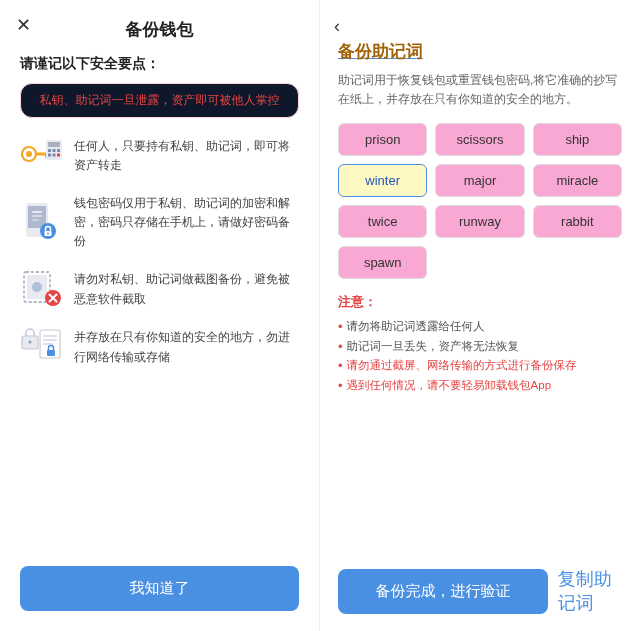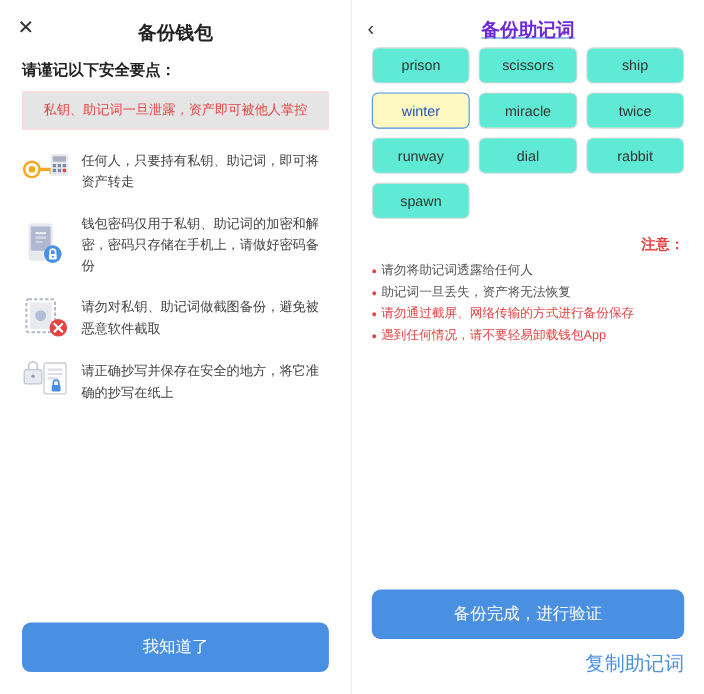--- a/index.html
+++ b/index.html
@@ -45,23 +45,23 @@
 
     .security-note-title {
       font-size: 14px;
       font-weight: 600;
       color: #222;
       margin-bottom: 10px;
       align-self: flex-start;
     }
 
     .warning-bar {
-      background: #e5e5e5;
+      background: #0f172a;
       border: 1px solid #ffd6d6;
-      border-radius: 1px;
+      border-radius: 12px;
       padding: 8px 12px;
       font-size: 12px;
       color: #e54444;
       text-align: center;
       width: 100%;
       margin-bottom: 14px;
     }
 
     .security-items {
       width: 100%;
@@ -122,25 +122,25 @@
       top: 16px;
       left: 14px;
       font-size: 18px;
       color: #333;
       cursor: pointer;
     }
 
     .right-panel .panel-title {
       font-size: 17px;
       font-weight: 600;
-      color: #6d28d9;
-      text-align: center;
+      color: #a16207;
       margin-bottom: 4px;
       text-decoration: underline;
       text-decoration-color: #4a90e2;
+      margin-top: 24px;
     }
 
     .mnemonic-desc {
       font-size: 12px;
       color: #666;
       line-height: 1.6;
       margin-bottom: 14px;
       margin-top: 4px;
     }
 
@@ -151,32 +151,31 @@
       margin-bottom: 14px;
     }
 
     .word-cell {
       border: 1px solid #ddd;
       border-radius: 6px;
       padding: 8px 4px;
       text-align: center;
       font-size: 13px;
       color: #333;
-      background: #5eead4;
+      background: #f9a8d4;
     }
 
     .word-cell.highlighted {
       border-color: #4a90e2;
       background: #fef9c3;
       color: #2255bb;
     }
 
     .notice-section {
       margin-bottom: 14px;
-      text-align: right;
     }
 
     .notice-title {
       font-size: 13px;
       font-weight: 600;
       color: #e54444;
       margin-bottom: 6px;
     }
 
     .notice-item {
@@ -194,22 +193,22 @@
       line-height: 1.5;
     }
 
     .notice-item.red-text {
       color: #e54444;
     }
 
     .bottom-section {
       margin-top: auto;
       display: flex;
-      flex-direction: column;
-      align-items: flex-end;
+      flex-direction: row;
+      align-items: center;
       gap: 10px;
     }
 
     .verify-btn {
       width: 100%;
       background: #4a90e2;
       color: #fff;
       border: none;
       border-radius: 8px;
       padding: 13px;
@@ -304,41 +303,42 @@
 
           <rect x="20" y="4" width="20" height="28" rx="2" fill="#fff" stroke="#ccc" stroke-width="1.2"></rect>
           <rect x="23" y="9" width="14" height="2" rx="1" fill="#dde"></rect>
           <rect x="23" y="13" width="14" height="2" rx="1" fill="#dde"></rect>
           <rect x="23" y="17" width="10" height="2" rx="1" fill="#dde"></rect>
 
           <rect x="27" y="24" width="8" height="6" rx="1" fill="#4a90e2"></rect>
           <path d="M28.5 24 v-2 a2.5 2.5 0 0 1 5 0 v2" fill="none" stroke="#4a90e2" stroke-width="1.5"></path>
         </svg>
       </div>
-      <div class="item-text">请正确抄写并保存在安全的地方，将它准确的抄写在纸上</div>
+      <div class="item-text">并存放在只有你知道的安全的地方，勿进行网络传输或存储</div>
     </div>
 
   </div>
 
   <button class="bottom-btn-left">我知道了</button>
 </div>
 
 <div class="right-panel">
   <span class="back-btn">‹</span>
   <div class="panel-title">备份助记词</div>
+  <div class="mnemonic-desc">助记词用于恢复钱包或重置钱包密码,将它准确的抄写在纸上，并存放在只有你知道的安全的地方。</div>
 
   <div class="word-grid">
   <div class="word-cell">prison</div>
       <div class="word-cell">scissors</div>
       <div class="word-cell">ship</div>
       <div class="word-cell highlighted">winter</div>
+      <div class="word-cell">major</div>
       <div class="word-cell">miracle</div>
       <div class="word-cell">twice</div>
       <div class="word-cell">runway</div>
-      <div class="word-cell">dial</div>
       <div class="word-cell">rabbit</div>
       <div class="word-cell">spawn</div>
     </div>
 
   <div class="notice-section">
     <div class="notice-title">注意：</div>
   <div class="notice-item">
         <span class="bullet">•</span>
         <span>请勿将助记词透露给任何人</span>
       </div>

